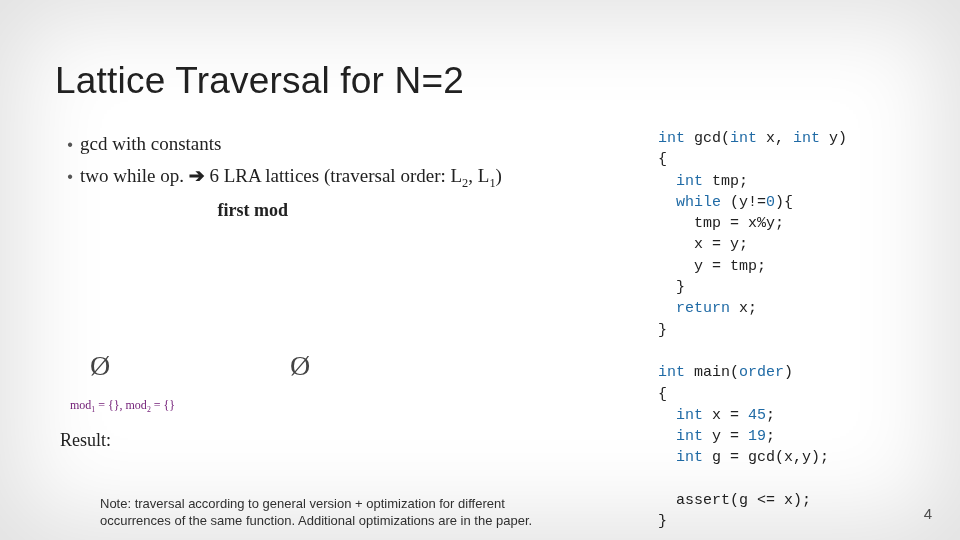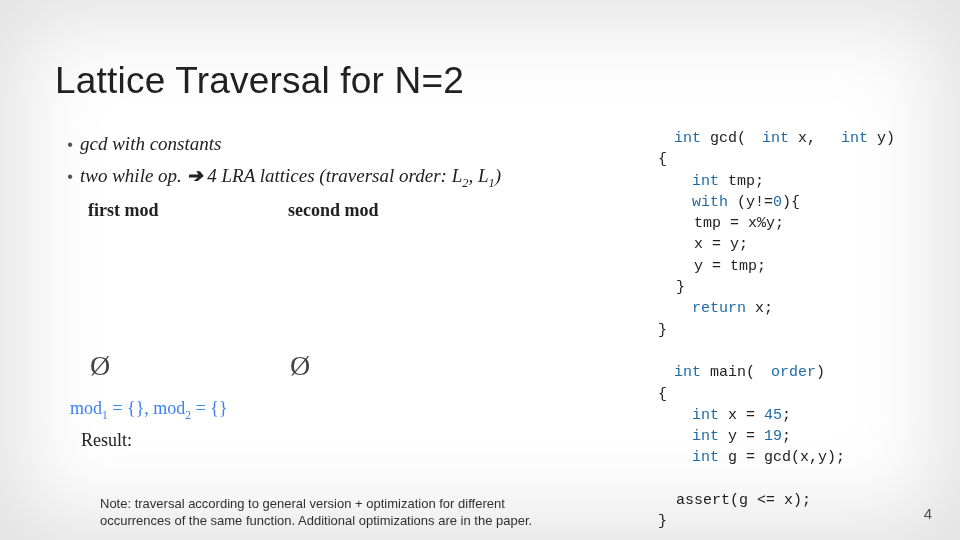--- a/index.html
+++ b/index.html
@@ -34,33 +34,34 @@
     left: 60px;
     top: 130px;
     width: 560px;
     font-family: "Palatino Linotype", Palatino, Georgia, serif;
     font-size: 19px;
     color: #222;
     line-height: 1.45;
   }
   .bul { display: flex; align-items: baseline; margin-bottom: 4px; }
   .bul-dot { width: 20px; text-align: center; font-family: Arial, sans-serif; font-size: 16px; color: #555; }
-  .bul-text { flex: 1; font-style: italic; }
+  .bul-text { flex: 1; }
   .arrow { font-family: Arial, sans-serif; font-weight: bold; }
   sub { font-size: 0.65em; vertical-align: sub; }
   .heads {
     position: absolute;
     left: 88px;
     top: 200px;
     width: 400px;
     display: flex;
     font-family: "Palatino Linotype", Palatino, Georgia, serif;
     font-size: 18px;
     font-weight: bold;
     color: #222;
+    text-align: right;
   }
   .heads .h1 { width: 200px; }
   .heads .h2 { width: 200px; }
   .emptysets {
     position: absolute;
     left: 90px;
     top: 350px;
     width: 400px;
     display: flex;
   }
@@ -70,26 +71,26 @@
     font-family: "Times New Roman", Times, serif;
     font-size: 28px;
     font-weight: 300;
     color: #444;
   }
   .modline {
     position: absolute;
     left: 70px;
     top: 398px;
     font-family: "Palatino Linotype", Palatino, Georgia, serif;
-    font-size: 18px;
-    color: #3b82f6;
+    font-size: 12px;
+    color: #701a75;
   }
   .resultline {
     position: absolute;
-    left: 81px;
+    left: 60px;
     top: 430px;
     font-family: "Palatino Linotype", Palatino, Georgia, serif;
     font-size: 18px;
     color: #222;
   }
   .note {
     position: absolute;
     left: 100px;
     top: 496px;
     width: 460px;
@@ -101,21 +102,21 @@
   .code {
     position: absolute;
     left: 658px;
     top: 128px;
     font-family: "Courier New", Courier, monospace;
     font-size: 15px;
     line-height: 1.42;
     color: #222;
     white-space: pre;
   }
-  .kw { color: #1f6aa5; margin-left: 16px; }
+  .kw { color: #1f6aa5; }
   .num { color: #1f6aa5; }
   .pagenum {
     position: absolute;
     right: 28px;
     bottom: 18px;
     font-family: Arial, sans-serif;
     font-size: 15px;
     color: #555;
   }
 </style>
@@ -127,47 +128,46 @@
   <div class="title">Lattice Traversal for N=2</div>
 
   <div class="bullets">
     <div class="bul">
       <div class="bul-dot">•</div>
       <div class="bul-text">gcd with constants</div>
     </div>
     <div class="bul">
       <div class="bul-dot">•</div>
       <div class="bul-text">
-        <span>two while op. </span><span class="arrow">➔</span><span> 4 LRA lattices (traversal order: L</span><sub>2</sub><span>, L</span><sub>1</sub><span>)</span>
+        <span>two while op. </span><span class="arrow">➔</span><span> 6 LRA lattices (traversal order: L</span><sub>2</sub><span>, L</span><sub>1</sub><span>)</span>
       </div>
     </div>
   </div>
 
   <div class="heads">
     <div class="h1">first mod</div>
-    <div class="h2">second mod</div>
   </div>
 
   <div class="emptysets">
     <div class="e1"><span class="eset">Ø</span></div>
     <div class="e2"><span class="eset">Ø</span></div>
   </div>
 
   <div class="modline">
     <span>mod</span><sub>1</sub><span> = {}, mod</span><sub>2</sub><span> = {}</span>
   </div>
 
   <div class="resultline">Result:</div>
 
   <div class="note">Note: traversal according to general version + optimization for different occurrences of the same function. Additional optimizations are in the paper.</div>
 
   <div class="code"><span class="kw">int</span><span> gcd(</span><span class="kw">int</span><span> x, </span><span class="kw">int</span><span> y)</span>
 <span>{</span>
   <span class="kw">int</span><span> tmp;</span>
-  <span class="kw">with</span><span> (y!=</span><span class="num">0</span><span>){</span>
+  <span class="kw">while</span><span> (y!=</span><span class="num">0</span><span>){</span>
 <span>    tmp = x%y;</span>
 <span>    x = y;</span>
 <span>    y = tmp;</span>
 <span>  }</span>
   <span class="kw">return</span><span> x;</span>
 <span>}</span>
 
 <span class="kw">int</span><span> main(</span><span class="kw">order</span><span>)</span>
 <span>{</span>
   <span class="kw">int</span><span> x = </span><span class="num">45</span><span>;</span>

